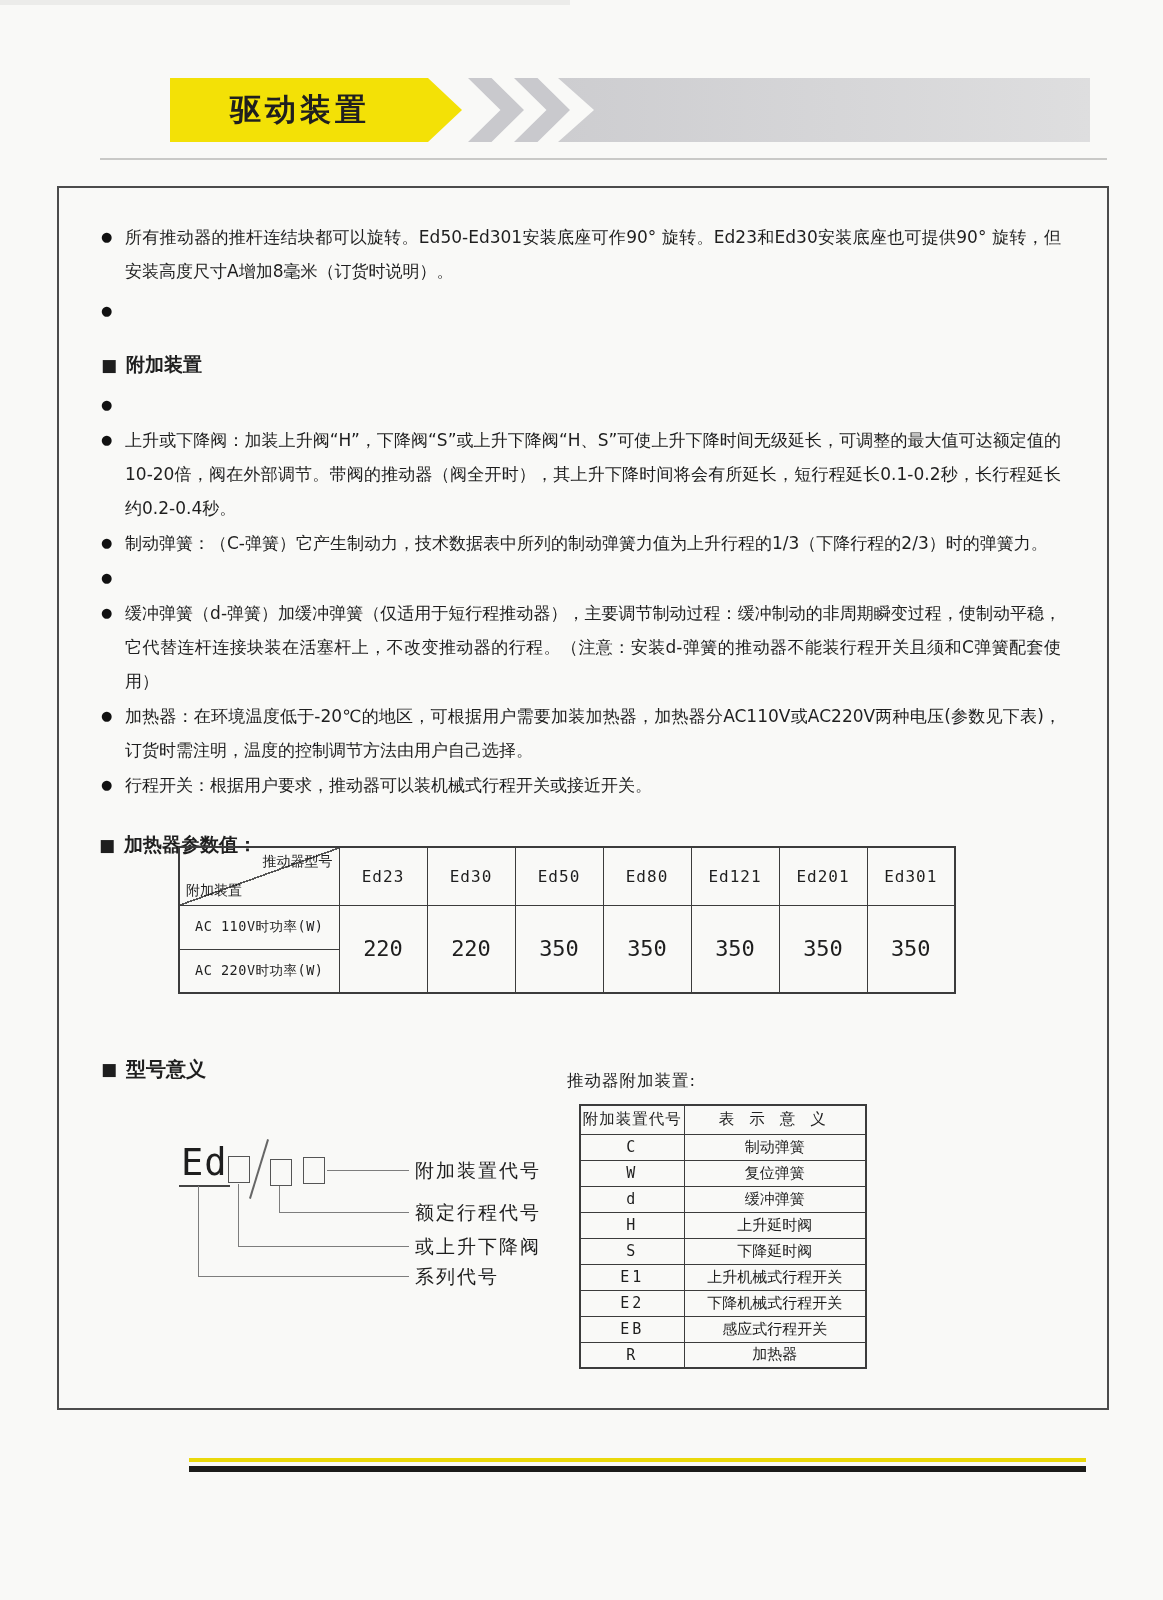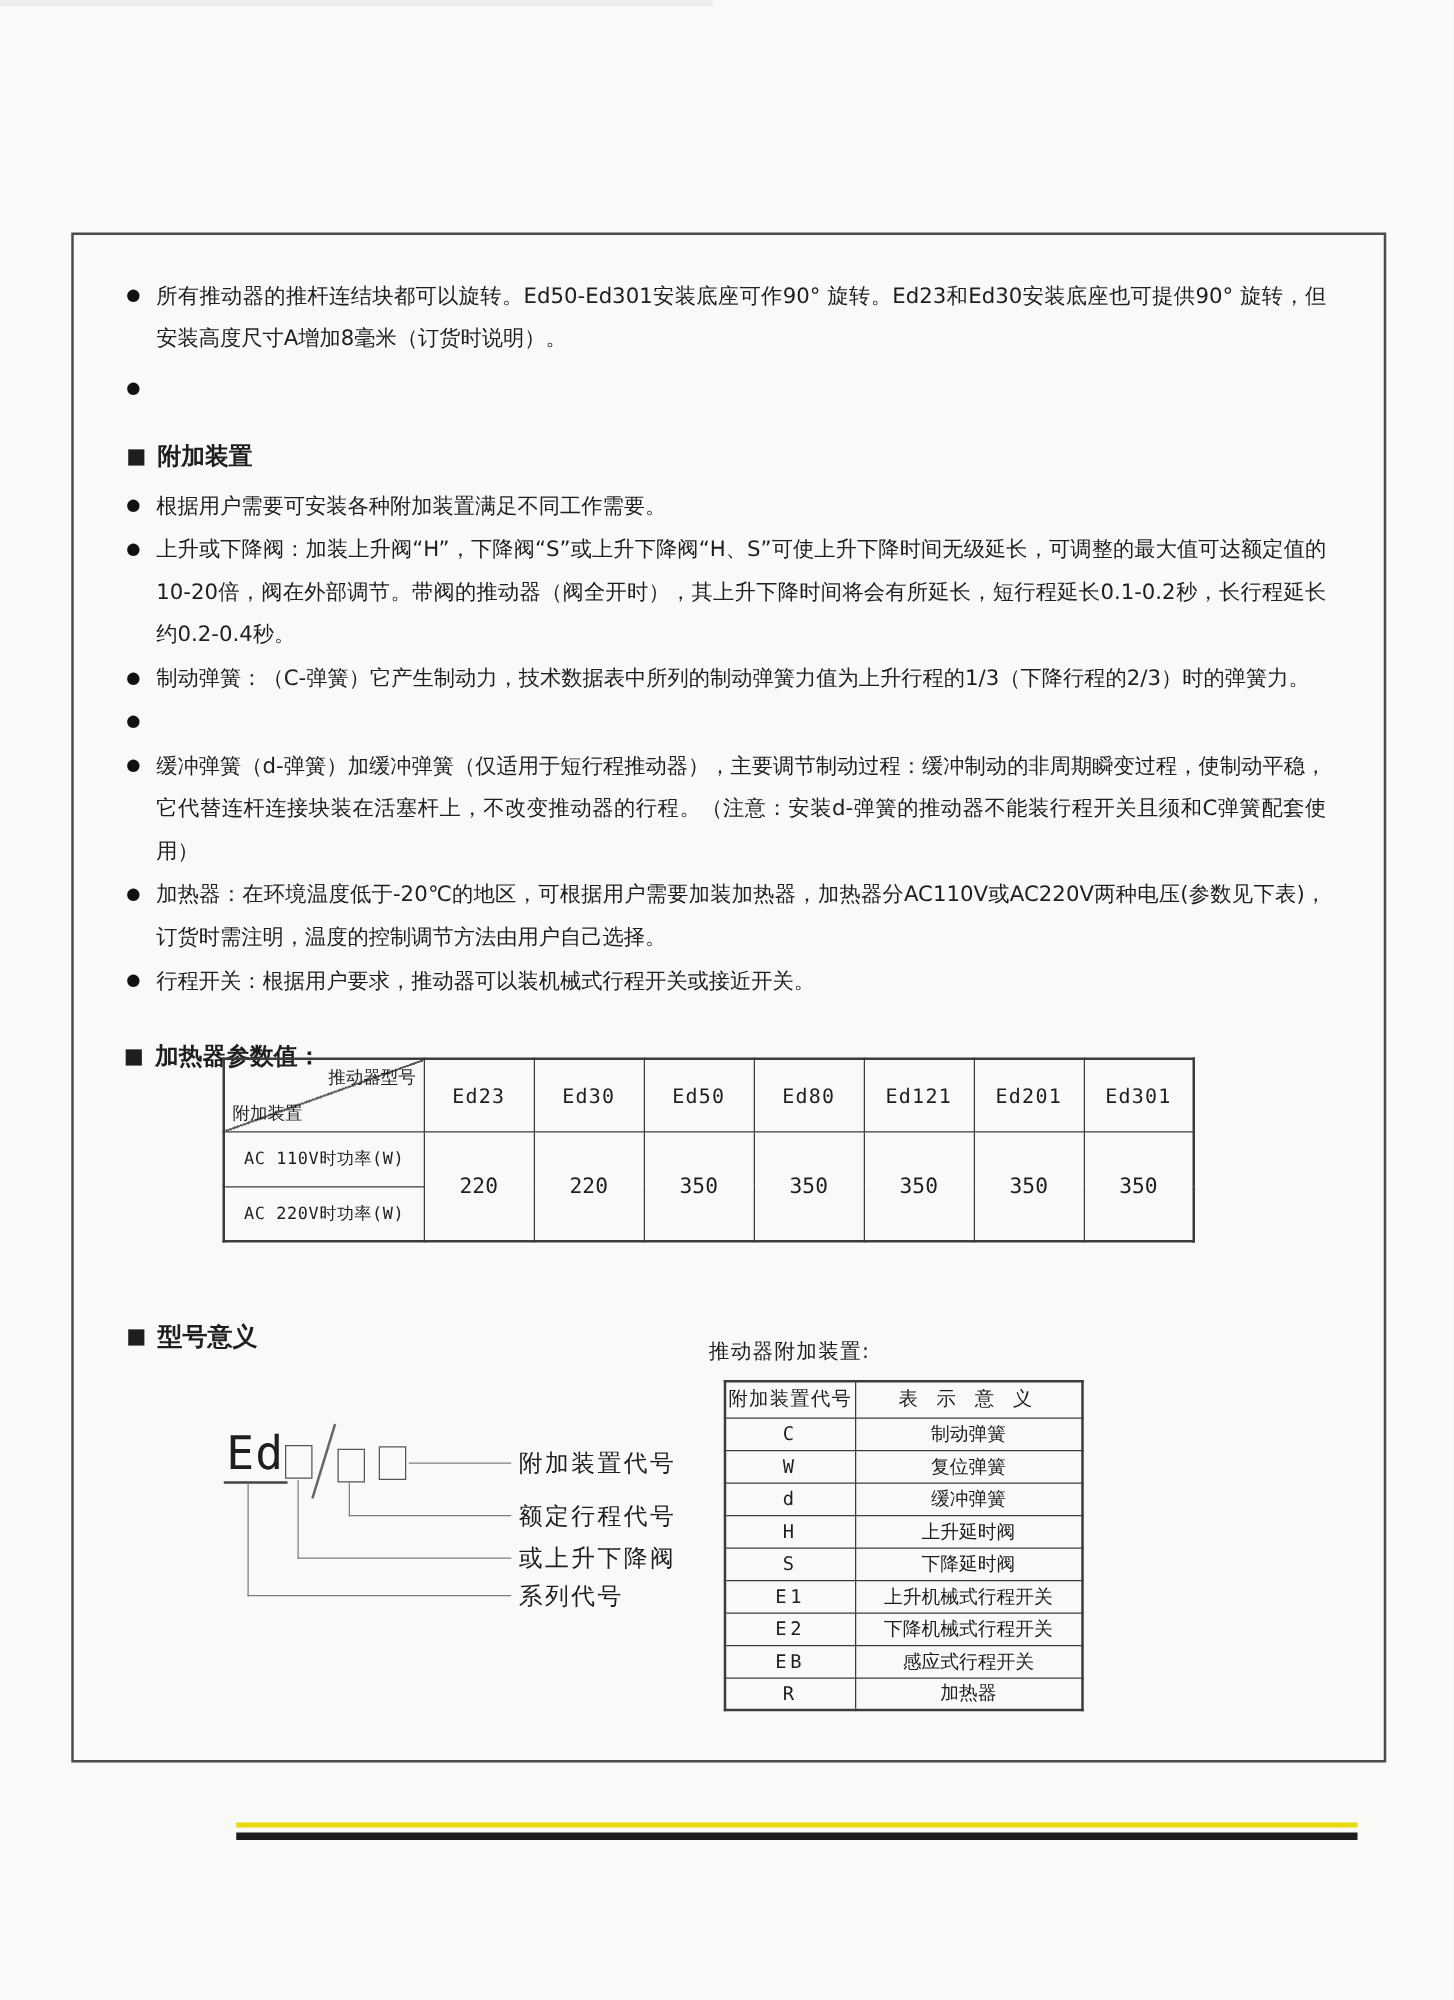--- a/index.html
+++ b/index.html
@@ -58,21 +58,21 @@
     position:relative; width:160px; height:58px; padding:12px;
     background-image:linear-gradient(to bottom right,
       transparent calc(50% - 0.8px), #555 calc(50% - 0.8px),
       #555 calc(50% + 0.8px), transparent calc(50% + 0.8px));
     font-family:"DejaVu Sans","Liberation Sans",sans-serif;
   }
   td.diag .dt { position:absolute; top:5px; right:6px; font-size:14px; }
   td.diag .db { position:absolute; bottom:5px; left:6px; font-size:14px; }
   td.colhead { height:58px; font-size:16px; letter-spacing:1px; }
   td.rowlabel { height:44px; font-size:13.5px; font-family:"DejaVu Sans","Liberation Sans",sans-serif; letter-spacing:0.5px; }
-  td.val { font-size:17px; }
+  td.val { font-size:22px; }
 
   
   .model-region { position:absolute; left:42px; top:860px; width:962px; height:360px; }
   .model-heading { position:absolute; left:0; top:8px; display:flex; gap:9px; align-items:center; font-size:20px; font-weight:bold; }
   .model-heading .sq { font-size:17px; line-height:1; }
   .ed-code {
     position:absolute; left:78px; top:96px;
     font-family:"DejaVu Sans Mono","Liberation Mono",monospace;
     font-size:37px; line-height:1; letter-spacing:1px;
     border-bottom:2px solid #444; padding:0 2px 4px 2px;
@@ -106,20 +106,29 @@
   
   .footer-yellow { position:absolute; left:189px; top:1458px; width:897px; height:4px; background:#ead90a; }
   .footer-black  { position:absolute; left:189px; top:1466px; width:897px; height:6px; background:#1c1c1a; }
 </style>
 </head>
 <body>
 
 <div class="page">
   <div class="scan-edge-top"></div>
 
+  <div class="banner">
+    <div class="banner-yellow">
+      <span class="banner-title">驱动装置</span>
+    </div>
+    <div class="chev chev1"></div>
+    <div class="chev chev2"></div>
+    <div class="banner-gray"></div>
+    <div class="banner-rule"></div>
+  </div>
 
   <div class="content-box">
 
     <div class="intro">
       <div class="bullet">
         <span class="dot">●</span>
         <p>所有推动器的推杆连结块都可以旋转。Ed50-Ed301安装底座可作90° 旋转。Ed23和Ed30安装底座也可提供90° 旋转，但安装高度尺寸A增加8毫米（订货时说明）。</p>
       </div>
       <div class="bullet">
         <span class="dot">●</span>
@@ -127,21 +136,20 @@
     </div>
 
     <div class="sec-heading">
       <span class="sq">■</span>
       <span>附加装置</span>
     </div>
 
     <div class="attach-list">
       <div class="bullet">
         <span class="dot">●</span>
-        <p>根据用户需要可安装各种附加装置满足不同工作需要。</p>
       </div>
       <div class="bullet">
         <span class="dot">●</span>
         <p>上升或下降阀：加装上升阀“H”，下降阀“S”或上升下降阀“H、S”可使上升下降时间无级延长，可调整的最大值可达额定值的10-20倍，阀在外部调节。带阀的推动器（阀全开时），其上升下降时间将会有所延长，短行程延长0.1-0.2秒，长行程延长约0.2-0.4秒。</p>
       </div>
       <div class="bullet">
         <span class="dot">●</span>
         <p>制动弹簧：（C-弹簧）它产生制动力，技术数据表中所列的制动弹簧力值为上升行程的1/3（下降行程的2/3）时的弹簧力。</p>
       </div>
       <div class="bullet">

